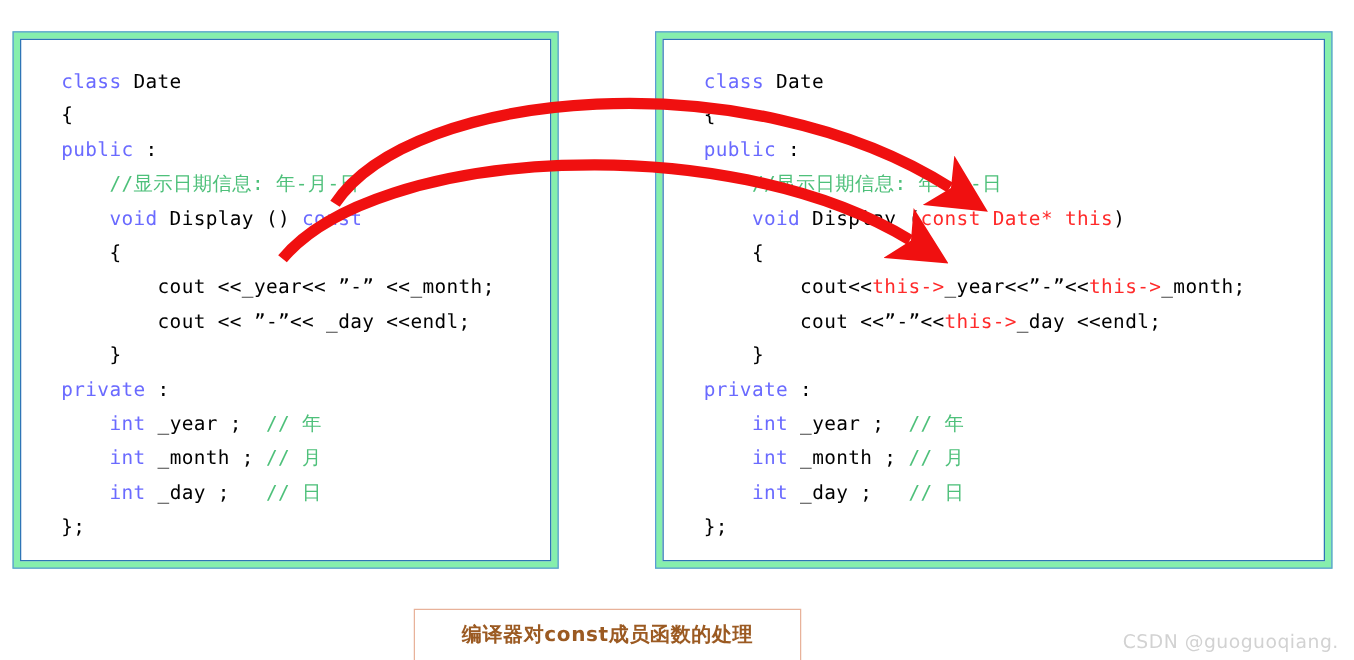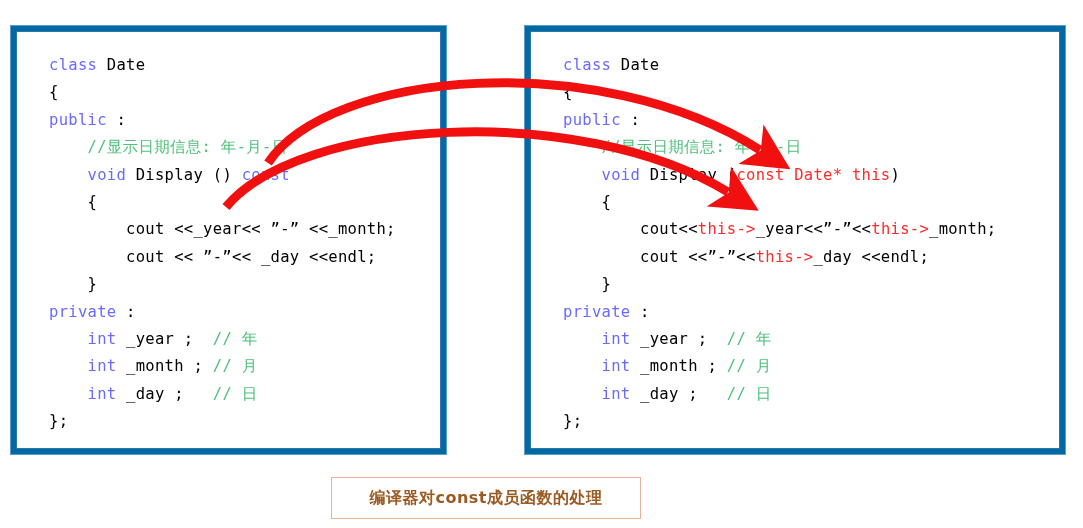--- a/index.html
+++ b/index.html
@@ -12,21 +12,21 @@
     width: 1083px;
     height: 528px;
     background: #ffffff;
     overflow: hidden;
     font-family: "Liberation Serif", "DejaVu Serif", serif;
   }
 
   
   .panel {
     position: absolute;
-    background: #0369a1;
+    background: #86efac;
     border: 1px solid #5b9bd5;
     box-sizing: border-box;
   }
   .panel-inner {
     position: absolute;
     left: 5px;
     top: 5px;
     right: 5px;
     bottom: 5px;
     border: 1px solid #2e75b6;
@@ -60,21 +60,21 @@
     left: 0; top: 0;
     width: 1083px;
     height: 528px;
     pointer-events: none;
   }
 
   
   #caption-box {
     position: absolute;
     left: 331px;
-    top: 477px;
+    top: 487px;
     width: 310px;
     height: 42px;
     border: 1.5px solid #e8b29a;
     box-sizing: border-box;
     background: #ffffff;
     display: flex;
     align-items: center;
     justify-content: center;
   }
   #caption-text {
@@ -123,14 +123,15 @@
     <g id="arrow-paths">
         <path d="M 268 163 C 330 70, 600 48, 760 150" stroke="#f01010" stroke-width="9" fill="none" stroke-linecap="butt" marker-end="url(#ah)"></path>
         <path d="M 226 207 C 300 118, 580 102, 728 192" stroke="#f01010" stroke-width="9" fill="none" stroke-linecap="butt" marker-end="url(#ah)"></path>
       </g>
   </svg>
 
   <div id="caption-box">
     <span id="caption-text">编译器对const成员函数的处理</span>
   </div>
 
+  <div id="watermark">CSDN @guoguoqiang.</div>
 
 </div>
 
 </body></html>

